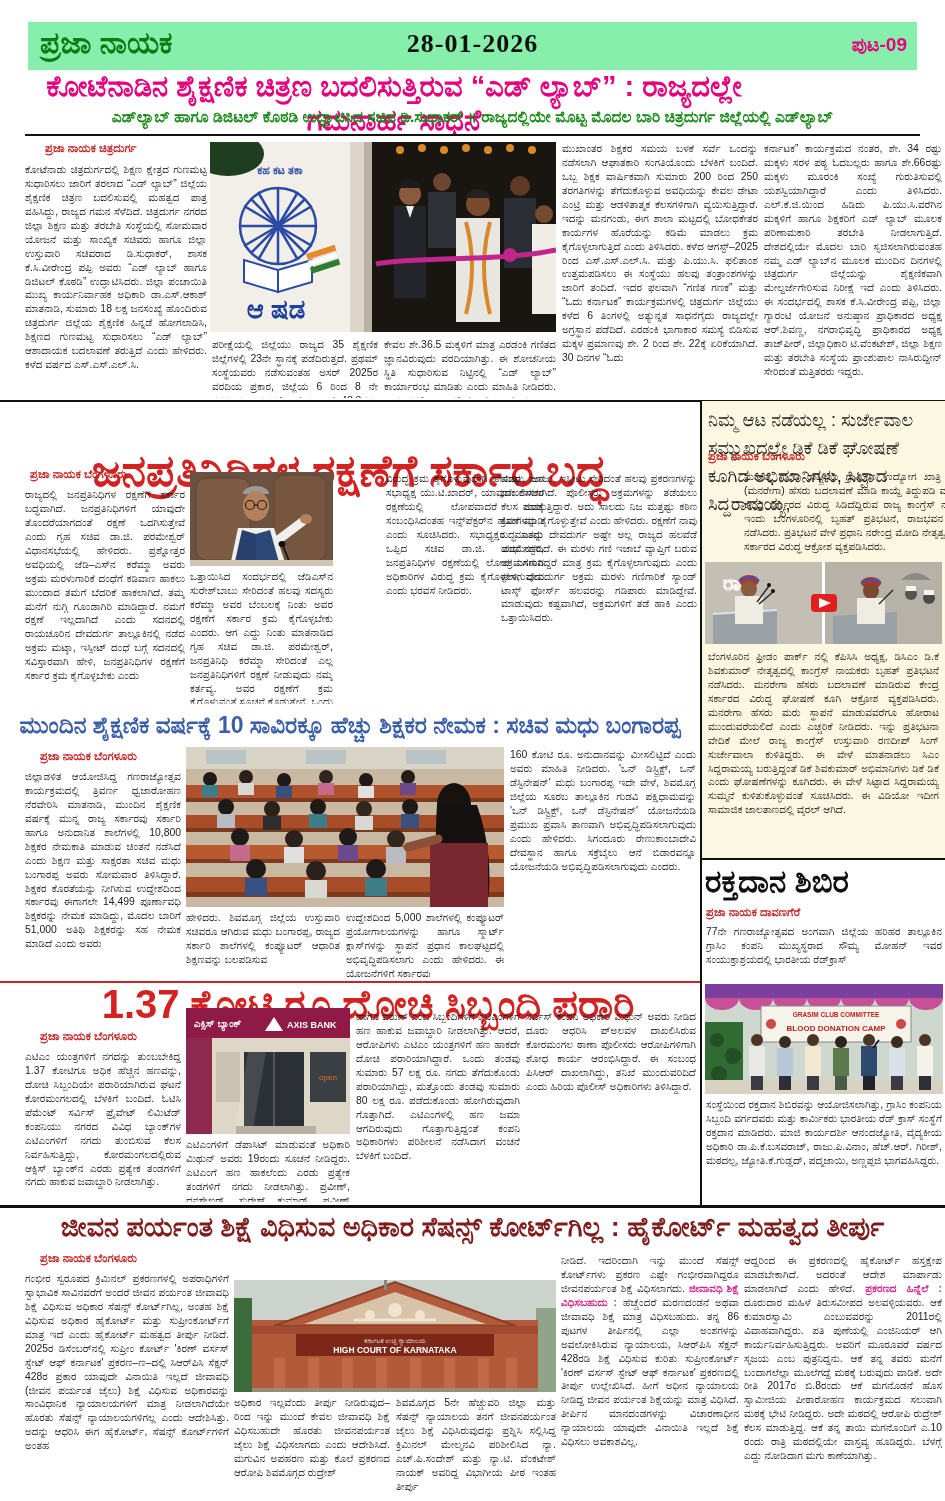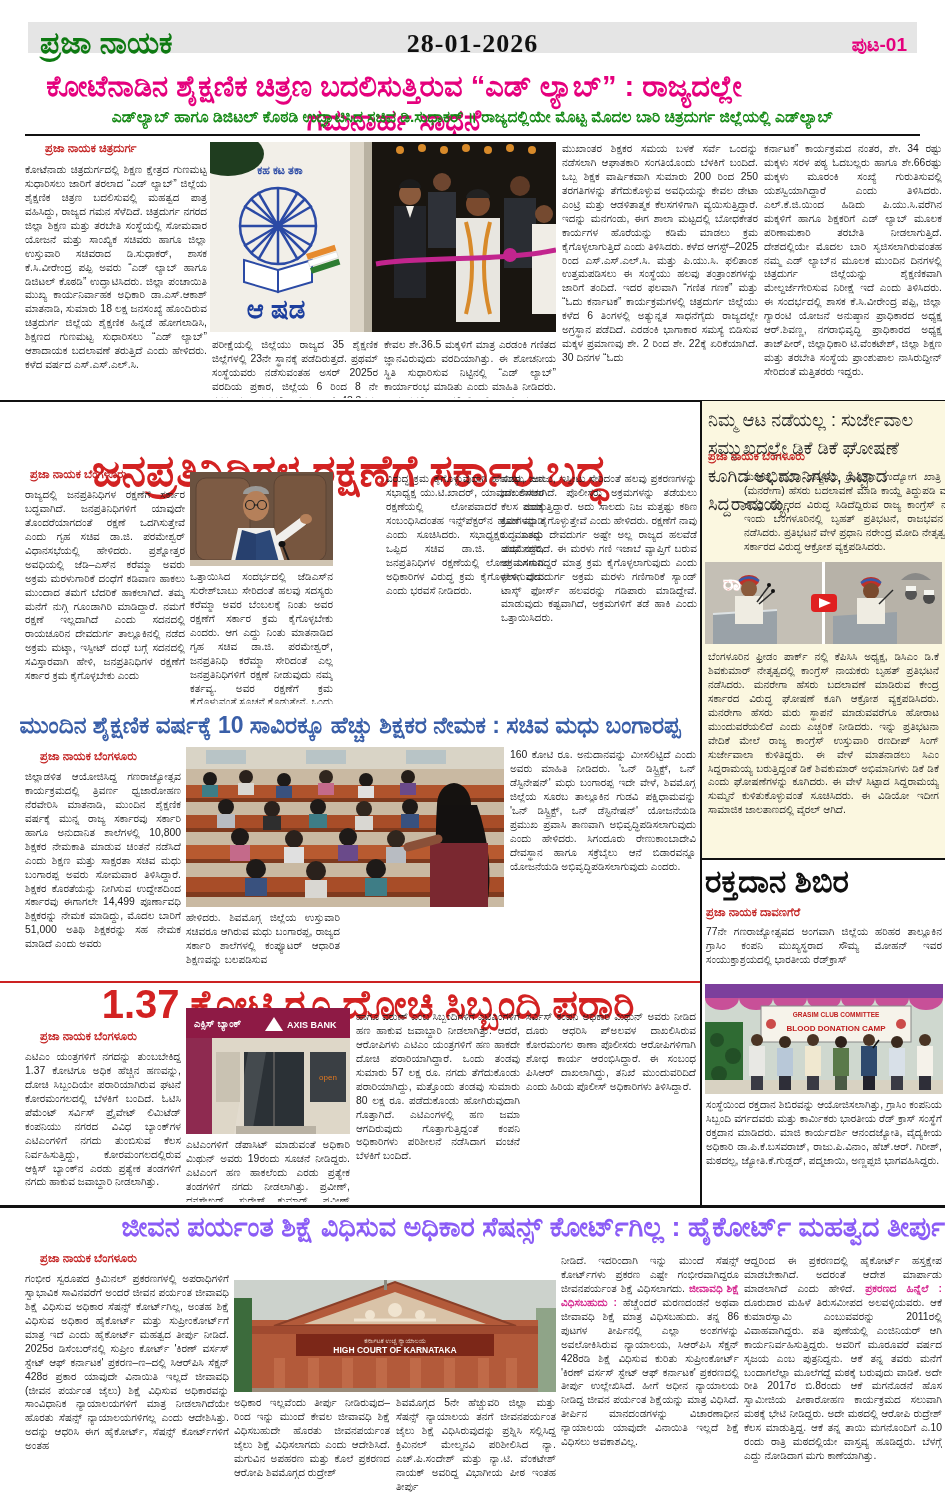--- a/index.html
+++ b/index.html
@@ -3,49 +3,49 @@
 <meta charset="utf-8">
 <style>
   html,body{margin:0;padding:0;background:#efefef;}
   .page{position:relative;width:945px;height:1501px;background:#ffffff;margin:0 auto;
         font-family:"Liberation Sans",sans-serif;overflow:hidden;}
   .abs{position:absolute;}
   .jt{position:absolute;text-align:justify;font-size:10.4px;line-height:1.34;color:#1b1b1b;
       overflow:hidden;word-break:break-word;}
   .byline{position:absolute;font-weight:bold;font-size:11.5px;color:#c32222;white-space:nowrap;}
   .rule{position:absolute;background:#111;}
-  .masthead{position:absolute;left:28px;top:22px;width:889px;height:31px;background:#e5e5e5;}
+  .masthead{position:absolute;left:28px;top:22px;width:889px;height:48px;background:#86efac;}
   .mast-title{position:absolute;left:12px;top:4px;font-size:30px;font-weight:bold;color:#0e7a12;}
   .mast-date{position:absolute;left:0;right:0;top:7px;text-align:center;font-size:26px;font-weight:bold;
              color:#111;font-family:"Liberation Serif",serif;letter-spacing:1px;}
   .mast-page{position:absolute;right:10px;top:12px;font-size:19px;font-weight:bold;color:#e5007d;}
   .h-main{position:absolute;left:0;top:70px;width:788px;text-align:center;font-size:29px;
           font-weight:bold;color:#e5007d;}
   .h-sub{position:absolute;left:0;top:108px;width:945px;text-align:center;font-size:15.5px;
          font-weight:bold;color:#168a16;}
   .h-red{position:absolute;text-align:center;font-weight:bold;color:#d32222;}
   .h-blue{position:absolute;text-align:center;font-weight:bold;color:#3a5fa8;}
-  .h-mag{position:absolute;text-align:right;font-weight:bold;color:#8b5cf6;}
+  .h-mag{position:absolute;text-align:center;font-weight:bold;color:#7f1d1d;}
   .h-black{position:absolute;font-weight:bold;color:#101010;}
   .sidebar-box{position:absolute;left:702px;top:401px;width:243px;height:457px;background:#fbf7e0;
                border-bottom:2px solid #111;}
   .sidebar-head{position:absolute;left:708px;top:407px;width:231px;font-size:18px;font-weight:normal;
                 color:#222;line-height:1.55;}
   .mag-sub{color:#d4268e;font-weight:bold;}
   svg{display:block;}
 </style>
 </head>
 <body>
 
 <div class="page">
 
   <div class="masthead">
     <div class="mast-title">ಪ್ರಜಾ ನಾಯಕ</div>
     <div class="mast-date">28-01-2026</div>
-    <div class="mast-page">ಪುಟ-01</div>
+    <div class="mast-page">ಪುಟ-09</div>
   </div>
 
   <div class="h-main">ಕೋಟೆನಾಡಿನ ಶೈಕ್ಷಣಿಕ ಚಿತ್ರಣ ಬದಲಿಸುತ್ತಿರುವ “ಎಡ್ ಲ್ಯಾಬ್” : ರಾಜ್ಯದಲ್ಲೇ ಗಮನಾರ್ಹ ಸಾಧನೆ</div>
   <div class="h-sub">ಎಡ್‌ಲ್ಯಾಬ್ ಹಾಗೂ ಡಿಜಿಟಲ್ ಕೊಠಡಿ ಉದ್ಘಾಟಿಸಿದ ಸಚಿವ ಡಿ.ಸುಧಾಕರ್ ॥ ರಾಜ್ಯದಲ್ಲಿಯೇ ಮೊಟ್ಟ ಮೊದಲ ಬಾರಿ ಚಿತ್ರದುರ್ಗ ಜಿಲ್ಲೆಯಲ್ಲಿ ಎಡ್‌ಲ್ಯಾಬ್</div>
   <div class="rule" style="left:25px;top:134px;width:895px;height:2px;"></div>
 
   <div class="byline" style="left:45px;top:142px;">ಪ್ರಜಾ ನಾಯಕ ಚಿತ್ರದುರ್ಗ</div>
   <div class="jt" style="left:25px;top:163px;width:182px;height:233px;">ಕೋಟೆನಾಡು ಚಿತ್ರದುರ್ಗದಲ್ಲಿ ಶಿಕ್ಷಣ ಕ್ಷೇತ್ರದ ಗುಣಮಟ್ಟ ಸುಧಾರಿಸಲು ಜಾರಿಗೆ ತರಲಾದ “ಎಡ್ ಲ್ಯಾಬ್” ಜಿಲ್ಲೆಯ ಶೈಕ್ಷಣಿಕ ಚಿತ್ರಣ ಬದಲಿಸುವಲ್ಲಿ ಮಹತ್ವದ ಪಾತ್ರ ವಹಿಸಿದ್ದು, ರಾಜ್ಯದ ಗಮನ ಸೆಳೆದಿದೆ. ಚಿತ್ರದುರ್ಗ ನಗರದ ಜಿಲ್ಲಾ ಶಿಕ್ಷಣ ಮತ್ತು ತರಬೇತಿ ಸಂಸ್ಥೆಯಲ್ಲಿ ಸೋಮವಾರ ಯೋಜನೆ ಮತ್ತು ಸಾಂಖ್ಯಿಕ ಸಚಿವರು ಹಾಗೂ ಜಿಲ್ಲಾ ಉಸ್ತುವಾರಿ ಸಚಿವರಾದ ಡಿ.ಸುಧಾಕರ್, ಶಾಸಕ ಕೆ.ಸಿ.ವೀರೇಂದ್ರ ಪಪ್ಪಿ ಅವರು “ಎಡ್ ಲ್ಯಾಬ್ ಹಾಗೂ ಡಿಜಿಟಲ್ ಕೊಠಡಿ” ಉದ್ಘಾಟಿಸಿದರು. ಜಿಲ್ಲಾ ಪಂಚಾಯಿತಿ ಮುಖ್ಯ ಕಾರ್ಯನಿರ್ವಾಹಕ ಅಧಿಕಾರಿ ಡಾ.ಎಸ್.ಆಕಾಶ್ ಮಾತನಾಡಿ, ಸುಮಾರು 18 ಲಕ್ಷ ಜನಸಂಖ್ಯೆ ಹೊಂದಿರುವ ಚಿತ್ರದುರ್ಗ ಜಿಲ್ಲೆಯ ಶೈಕ್ಷಣಿಕ ಹಿನ್ನಡೆ ಹೋಗಲಾಡಿಸಿ, ಶಿಕ್ಷಣದ ಗುಣಮಟ್ಟ ಸುಧಾರಿಸಲು “ಎಡ್ ಲ್ಯಾಬ್” ಆಶಾದಾಯಕ ಬದಲಾವಣೆ ತರುತ್ತಿದೆ ಎಂದು ಹೇಳಿದರು. ಕಳೆದ ವರ್ಷದ ಎಸ್.ಎಸ್.ಎಲ್.ಸಿ.</div>
 
   <div class="abs" style="left:210px;top:142px;">
@@ -247,20 +247,21 @@
       <g>
         <ellipse cx="268" cy="58" rx="17" ry="22" fill="#151210"></ellipse>
         <path d="M251,58 q-4,60 6,102 l44,0 q8,-50 -10,-102 z" fill="#141110"></path>
         <rect x="244" y="96" width="58" height="64" fill="#7a2830"></rect>
         <path d="M252,92 L222,100" stroke="#8a5038" stroke-width="9" stroke-linecap="round"></path>
       </g>
     </svg>
   </div>
 
   <div class="jt" style="left:186px;top:911px;width:154px;height:66px;">ಹೇಳಿದರು. ಶಿವಮೊಗ್ಗ ಜಿಲ್ಲೆಯ ಉಸ್ತುವಾರಿ ಸಚಿವರೂ ಆಗಿರುವ ಮಧು ಬಂಗಾರಪ್ಪ, ರಾಜ್ಯದ ಸರ್ಕಾರಿ ಶಾಲೆಗಳಲ್ಲಿ ಕಂಪ್ಯೂಟರ್ ಆಧಾರಿತ ಶಿಕ್ಷಣವನ್ನು ಬಲಪಡಿಸುವ</div>
+  <div class="jt" style="left:346px;top:911px;width:158px;height:66px;">ಉದ್ದೇಶದಿಂದ 5,000 ಶಾಲೆಗಳಲ್ಲಿ ಕಂಪ್ಯೂಟರ್ ಪ್ರಯೋಗಾಲಯಗಳನ್ನು ಹಾಗೂ ಸ್ಮಾರ್ಟ್ ಕ್ಲಾಸ್‌ಗಳನ್ನು ಸ್ಥಾಪನೆ ಪ್ರಧಾನ ಕಾಲಘಟ್ಟದಲ್ಲಿ ಅಭಿವೃದ್ಧಿಪಡಿಸಲಾಗು ಎಂದು ಹೇಳಿದರು. ಈ ಯೋಜನೆಗಳಿಗೆ ಸರ್ಕಾರವು</div>
   <div class="jt" style="left:510px;top:748px;width:186px;height:230px;">160 ಕೋಟಿ ರೂ. ಅನುದಾನವನ್ನು ಮೀಸಲಿಟ್ಟಿದೆ ಎಂದು ಅವರು ಮಾಹಿತಿ ನೀಡಿದರು. 'ಒನ್ ಡಿಸ್ಟ್ರಿಕ್ಟ್, ಒನ್ ಡೆಸ್ಟಿನೇಷನ್' ಮಧು ಬಂಗಾರಪ್ಪ ಇದೇ ವೇಳೆ, ಶಿವಮೊಗ್ಗ ಜಿಲ್ಲೆಯ ಸೂರಬ ತಾಲ್ಲೂಕಿನ ಗುಡವಿ ಪಕ್ಷಿಧಾಮವನ್ನು 'ಒನ್ ಡಿಸ್ಟ್ರಿಕ್ಟ್, ಒನ್ ಡೆಸ್ಟಿನೇಷನ್' ಯೋಜನೆಯಡಿ ಪ್ರಮುಖ ಪ್ರವಾಸಿ ತಾಣವಾಗಿ ಅಭಿವೃದ್ಧಿಪಡಿಸಲಾಗುವುದು ಎಂದು ಹೇಳಿದರು. ಸಿಗಂದೂರು ರೇಣುಕಾಂಬಾದೇವಿ ದೇವಸ್ಥಾನ ಹಾಗೂ ಸಕ್ರೆಬೈಲು ಆನೆ ಬಿಡಾರವನ್ನೂ ಯೋಜನೆಯಡಿ ಅಭಿವೃದ್ಧಿಪಡಿಸಲಾಗುವುದು ಎಂದರು.</div>
 
   <div class="rule" style="left:0;top:981px;width:700px;height:2px;background:#cc2222;"></div>
 
   <div class="h-red" style="left:0;top:982px;width:736px;font-size:40px;line-height:1.1;">1.37 ಕೋಟಿ ರೂ.ದೋಚಿ ಸಿಬ್ಬಂದಿ ಪರಾರಿ</div>
   <div class="byline" style="left:40px;top:1030px;">ಪ್ರಜಾ ನಾಯಕ ಬೆಂಗಳೂರು</div>
   <div class="jt" style="left:25px;top:1050px;width:156px;height:152px;">ಎಟಿಎಂ ಯಂತ್ರಗಳಿಗೆ ನಗದನ್ನು ತುಂಬಬೇಕಿದ್ದ 1.37 ಕೋಟಿಗೂ ಅಧಿಕ ಹೆಚ್ಚಿನ ಹಣವನ್ನು, ದೋಚಿ ಸಿಬ್ಬಂದಿಯೇ ಪರಾರಿಯಾಗಿರುವ ಘಟನೆ ಕೋರಮಂಗಲದಲ್ಲಿ ಬೆಳಕಿಗೆ ಬಂದಿದೆ. ಓಟಿಸಿ ಪೆಮೆಂಟ್ ಸರ್ವಿಸ್ ಪ್ರೈವೇಟ್ ಲಿಮಿಟೆಡ್ ಕಂಪನಿಯು ನಗರದ ವಿವಿಧ ಬ್ಯಾಂಕ್‌ಗಳ ಎಟಿಎಂಗಳಿಗೆ ನಗದು ತುಂಬಿಸುವ ಕೆಲಸ ನಿರ್ವಹಿಸುತ್ತಿದ್ದು, ಕೋರಮಂಗಲದಲ್ಲಿರುವ ಆಕ್ಸಿಸ್ ಬ್ಯಾಂಕ್‌ನ ಎರಡು ಪ್ರತ್ಯೇಕ ತಂಡಗಳಿಗೆ ನಗದು ಹಾಕುವ ಜವಾಬ್ದಾರಿ ನೀಡಲಾಗಿತ್ತು.</div>
 
   <div class="abs" style="left:186px;top:1008px;">
     <svg width="164" height="126" viewBox="0 0 164 126">

